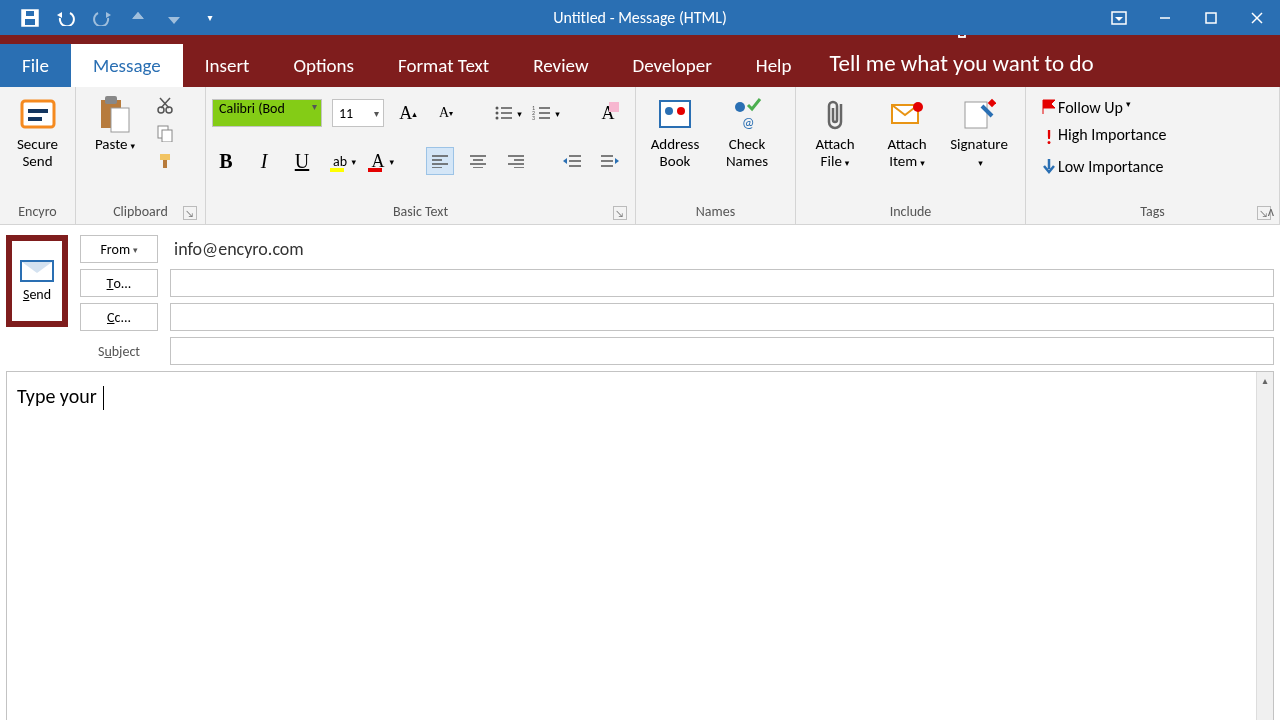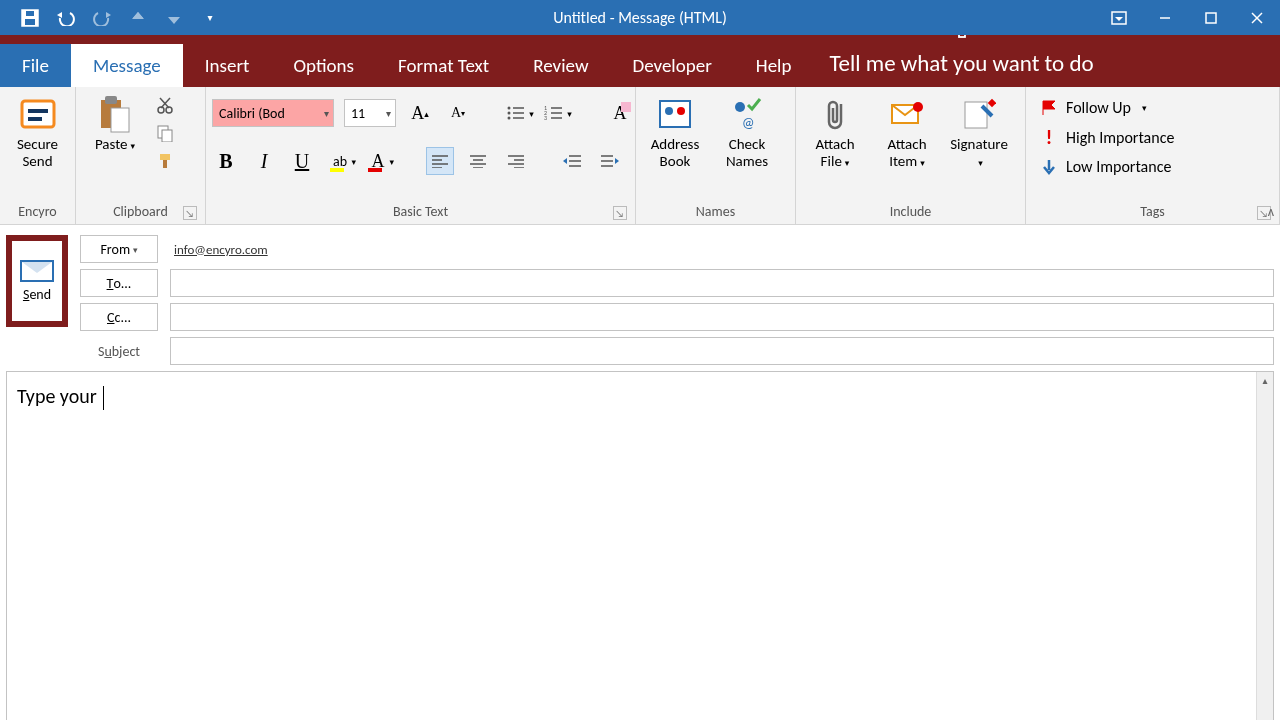--- a/index.html
+++ b/index.html
@@ -29,44 +29,44 @@
 .dlg-launch { position: absolute; right: 2px; bottom: 2px; width: 14px; height: 14px; font-size: 10px; color: #777; border: 1px solid #bbb; display: flex; align-items: center; justify-content: center; }
 
 .bigbtn { display: flex; flex-direction: column; align-items: center; justify-content: flex-start; width: 66px; cursor: pointer; padding: 2px; line-height: 1.15; }
 .bigbtn .icon { width: 40px; height: 40px; display: flex; align-items: center; justify-content: center; margin-bottom: 2px; }
 .bigbtn .lbl { text-align: center; font-size: 15px; }
 
 .smallstack { display: flex; flex-direction: column; gap: 6px; padding-top: 2px; }
 .smbtn { width: 22px; height: 22px; display: flex; align-items: center; justify-content: center; cursor: pointer; }
 
 .basic-text .row { display: flex; align-items: center; gap: 10px; height: 42px; }
-.font-name { width: 122px; height: 28px; border: 1px solid #c3c3c3; background: #fca5a5; display: flex; align-items: center; padding: 0 6px; font-size: 14px; position: relative; }
+.font-name { width: 110px; height: 28px; border: 1px solid #c3c3c3; background: #84cc16; display: flex; padding: 0 6px; font-size: 14px; position: relative; }
 .font-name .dd, .font-size .dd { position: absolute; right: 4px; font-size: 10px; color: #555; }
 .font-size { width: 52px; height: 28px; border: 1px solid #c3c3c3; background: #fff; display: flex; align-items: center; padding: 0 6px; font-size: 14px; position: relative; }
 .fmtbtn { width: 28px; height: 28px; display: flex; align-items: center; justify-content: center; cursor: pointer; font-size: 18px; }
 .fmtbtn.sel { background: #d4e6f7; border: 1px solid #9cc3e6; }
 .colorbar { position: absolute; bottom: 3px; left: 4px; right: 10px; height: 4px; }
 
 .tags-list { display: flex; flex-direction: column; gap: 8px; padding: 6px 8px; }
-.tag-item { display: flex; align-items: center; gap: 8px; font-size: 16px; cursor: pointer; white-space: nowrap; }
+.tag-item { display: flex; gap: 0; font-size: 16px; cursor: pointer; white-space: nowrap; }
 
 .collapse-rib { position: absolute; right: 6px; bottom: 4px; font-size: 14px; color: #666; cursor: pointer; }
 
 
 .fields { padding: 10px 6px 0 6px; display: flex; gap: 12px; }
 .send-box { width: 62px; height: 92px; border: 6px solid #7f1d1d; display: flex; flex-direction: column; align-items: center; justify-content: center; gap: 4px; cursor: pointer; }
 .send-box .env { width: 34px; height: 22px; border: 2px solid #2a6fb3; position: relative; }
 .send-box .env:after { content: ""; position: absolute; left: 0; right: 0; top: 0; border-left: 15px solid transparent; border-right: 15px solid transparent; border-top: 11px solid #2a6fb3; opacity: 0.2; }
 
 .field-rows { flex: 1; display: flex; flex-direction: column; gap: 6px; }
 .field-row { display: flex; align-items: center; gap: 12px; }
 .fld-btn { width: 78px; height: 28px; border: 1px solid #c3c3c3; background: #fff; font-size: 14px; cursor: pointer; display: flex; align-items: center; justify-content: center; }
 .fld-label { width: 78px; text-align: center; font-size: 14px; color: #555; }
 .fld-input { flex: 1; height: 28px; border: 1px solid #c3c3c3; padding: 0 8px; font-size: 14px; }
-.from-val { font-size: 13px; color: #333; padding-left: 4px; text-decoration: underline; }
+.from-val { font-size: 18px; color: #333; padding-left: 4px; }
 
 
 .body-wrap { margin: 6px 6px 0 6px; border: 1px solid #c3c3c3; height: 364px; display: flex; }
 .body-edit { flex: 1; padding: 12px 10px; font-size: 20px; font-family: Calibri, sans-serif; position: relative; }
 .cursor { display: inline-block; width: 1px; height: 24px; background: #000; vertical-align: middle; margin-left: 2px; animation: blink 1s step-end infinite; }
 @keyframes blink { 50% { opacity: 0; } }
 .body-scroll { width: 17px; background: #f0f0f0; border-left: 1px solid #ddd; position: relative; }
 .body-scroll .arr { position: absolute; left: 0; right: 0; height: 17px; display: flex; align-items: center; justify-content: center; font-size: 10px; color: #666; }
 .body-scroll .up { top: 0; } .body-scroll .down { bottom: 0; }
 

